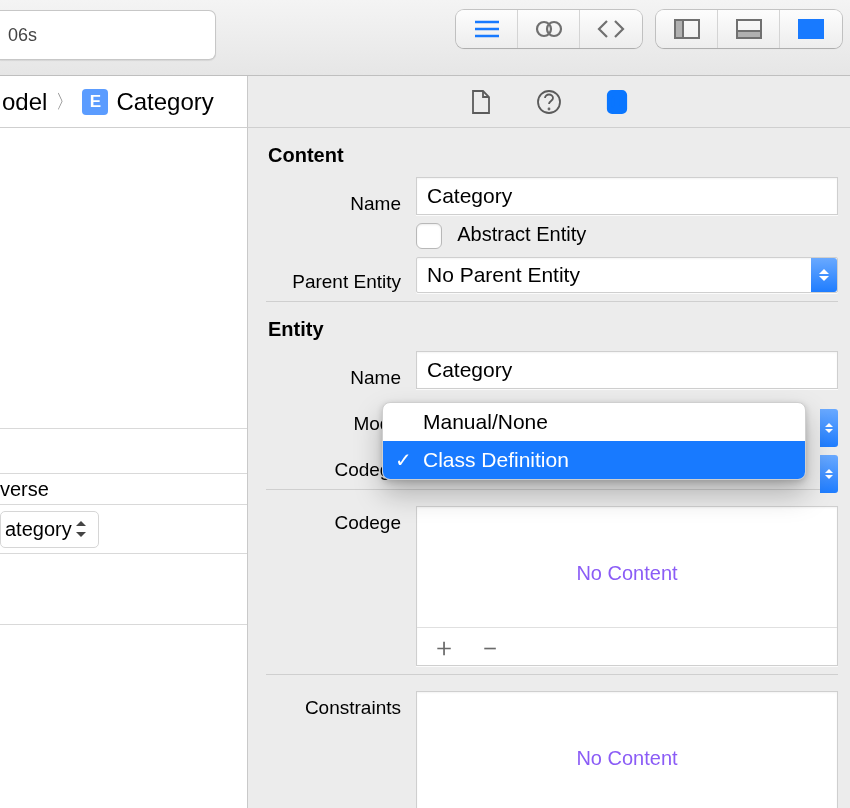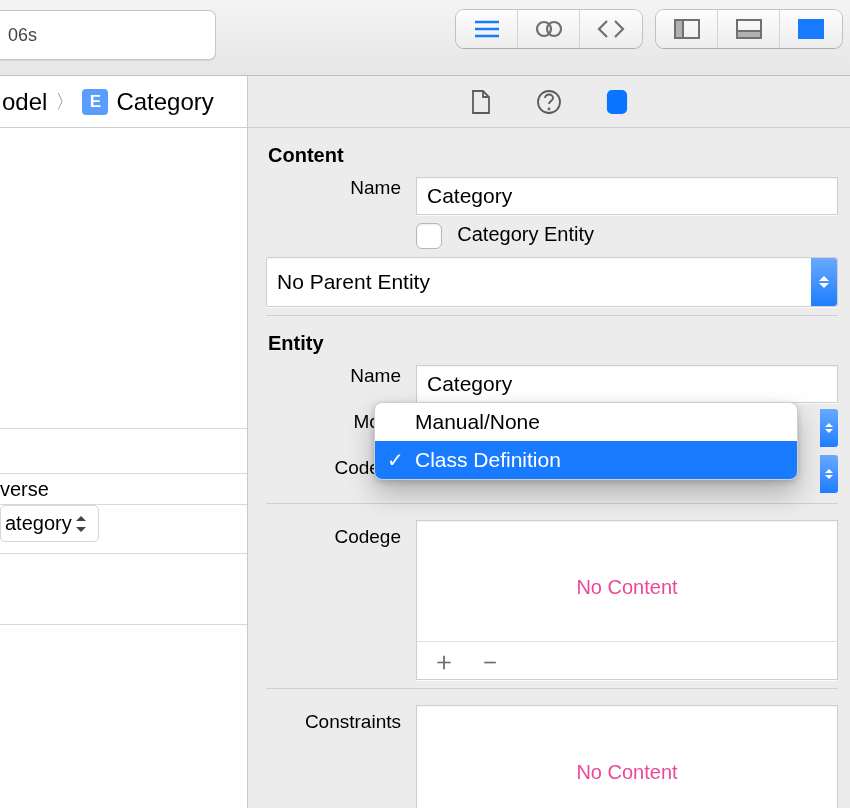--- a/index.html
+++ b/index.html
@@ -118,37 +118,37 @@
   .inspector {
     flex: 1;
     background: #ececec;
     padding: 10px 12px 0 18px;
     position: relative;
   }
   .section-title { font-weight: 600; font-size: 20px; margin: 6px 0 10px 2px; }
   .hr { border-top: 1px solid #cfcfcf; margin: 6px 0 16px 0; }
 
   .row {
-    display: flex; align-items: flex-start; margin-bottom: 8px;
+    display: flex; align-items: flex-end; margin-bottom: 8px;
   }
   .lbl {
     width: 150px; text-align: right; padding-right: 15px; font-size: 19px; color:#000;
   }
   .ctl { flex: 1; }
 
   .textfield, .popup, .box {
     background: #fff;
     border: 1px solid #cfcfcf;
     box-shadow: 0 1px 0 rgba(255,255,255,.8), inset 0 1px 2px rgba(0,0,0,.05);
   }
   .textfield {
     height: 38px; padding: 4px 10px; font-size: 21px; width: 100%;
   }
   .popup {
-    height: 50px; display:flex; align-items:center; padding: 0 10px; font-size: 21px;
+    height: 36px; display:flex; align-items:center; padding: 0 10px; font-size: 21px;
     width: 100%; position: relative; border-radius: 2px;
   }
   .popup .endcap {
     position: absolute; right: 0; top:0; bottom:0; width: 26px;
     background: linear-gradient(#69a9ff,#1f7dff);
     border-top-right-radius: 3px; border-bottom-right-radius:3px;
     display:flex; flex-direction:column; align-items:center; justify-content:center;
     gap:2px;
   }
   .popup .endcap span { width:0;height:0;border-left:5px solid transparent;border-right:5px solid transparent; }
@@ -161,34 +161,34 @@
     box-shadow: inset 0 1px 2px rgba(0,0,0,.08);
     display:inline-block; margin-right: 10px; vertical-align: middle;
   }
   .checklabel { font-size: 20px; }
 
   .box {
     width: 100%; height: 160px; position: relative;
   }
   .box .placeholder {
     position:absolute; inset:0; display:flex; align-items:center; justify-content:center;
-    color: #ec4899; font-size: 20px; padding-bottom:26px;
+    color: #8b5cf6; font-size: 20px; padding-bottom:26px;
   }
   .box .footer {
     position:absolute; left:0; right:0; bottom:0; height: 38px;
     border-top: 1px solid #e0e0e0;
     display:flex; align-items:center; gap: 20px; padding-left: 14px;
     color:#6a6a6a; font-size: 26px;
   }
   .plusminus { font-weight: 300; line-height: 1; }
 
   
   .menu {
     position: absolute;
-    left: 126px; top: 274px; 
+    left: 134px; top: 274px; 
     width: 424px;
     background: #fff;
     border: 1px solid #cfcfcf;
     border-radius: 8px;
     box-shadow: 0 14px 28px rgba(0,0,0,.25),0 2px 6px rgba(0,0,0,.18);
     overflow: hidden;
     z-index: 50;
   }
   .menu-item {
     height: 38px; display:flex; align-items:center;
@@ -315,21 +315,21 @@
 
   <div class="left-col">
     <div style="height:300px"></div>
     <div class="left-rule"></div>
     <div style="height:44px"></div>
     <div class="left-rule"></div>
     <div style="height:30px; display:flex; align-items:center;">
       <span class="left-text">verse</span>
     </div>
     <div class="left-rule"></div>
-    <div style="height:48px; display:flex; align-items:flex-start;">
+    <div style="height:48px; display:flex; align-items:center;">
       <span class="left-pop">
         <span>ategory</span>
         <span class="caret-pair"></span>
       </span>
     </div>
     <div class="left-rule"></div>
     <div style="height:70px"></div>
     <div class="left-rule"></div>
   </div>
 
@@ -339,25 +339,26 @@
 
     <div class="row">
       <div class="lbl">Name</div>
       <div class="ctl"><input class="textfield" value="Category" style=""></div>
     </div>
 
     <div class="row">
       <div class="lbl"></div>
       <div class="ctl">
         <span class="check"></span>
-        <span class="checklabel">Category Entity</span>
-      </div>
-    </div>
-
-    <div class="row">
+        <span class="checklabel">Abstract Entity</span>
+      </div>
+    </div>
+
+    <div class="row">
+      <div class="lbl">Parent Entity</div>
       <div class="ctl">
         <div class="popup">
           <span>No Parent Entity</span>
           <span class="endcap">
               <span class="u"></span>
               <span class="d"></span>
             </span>
         </div>
       </div>
     </div>

